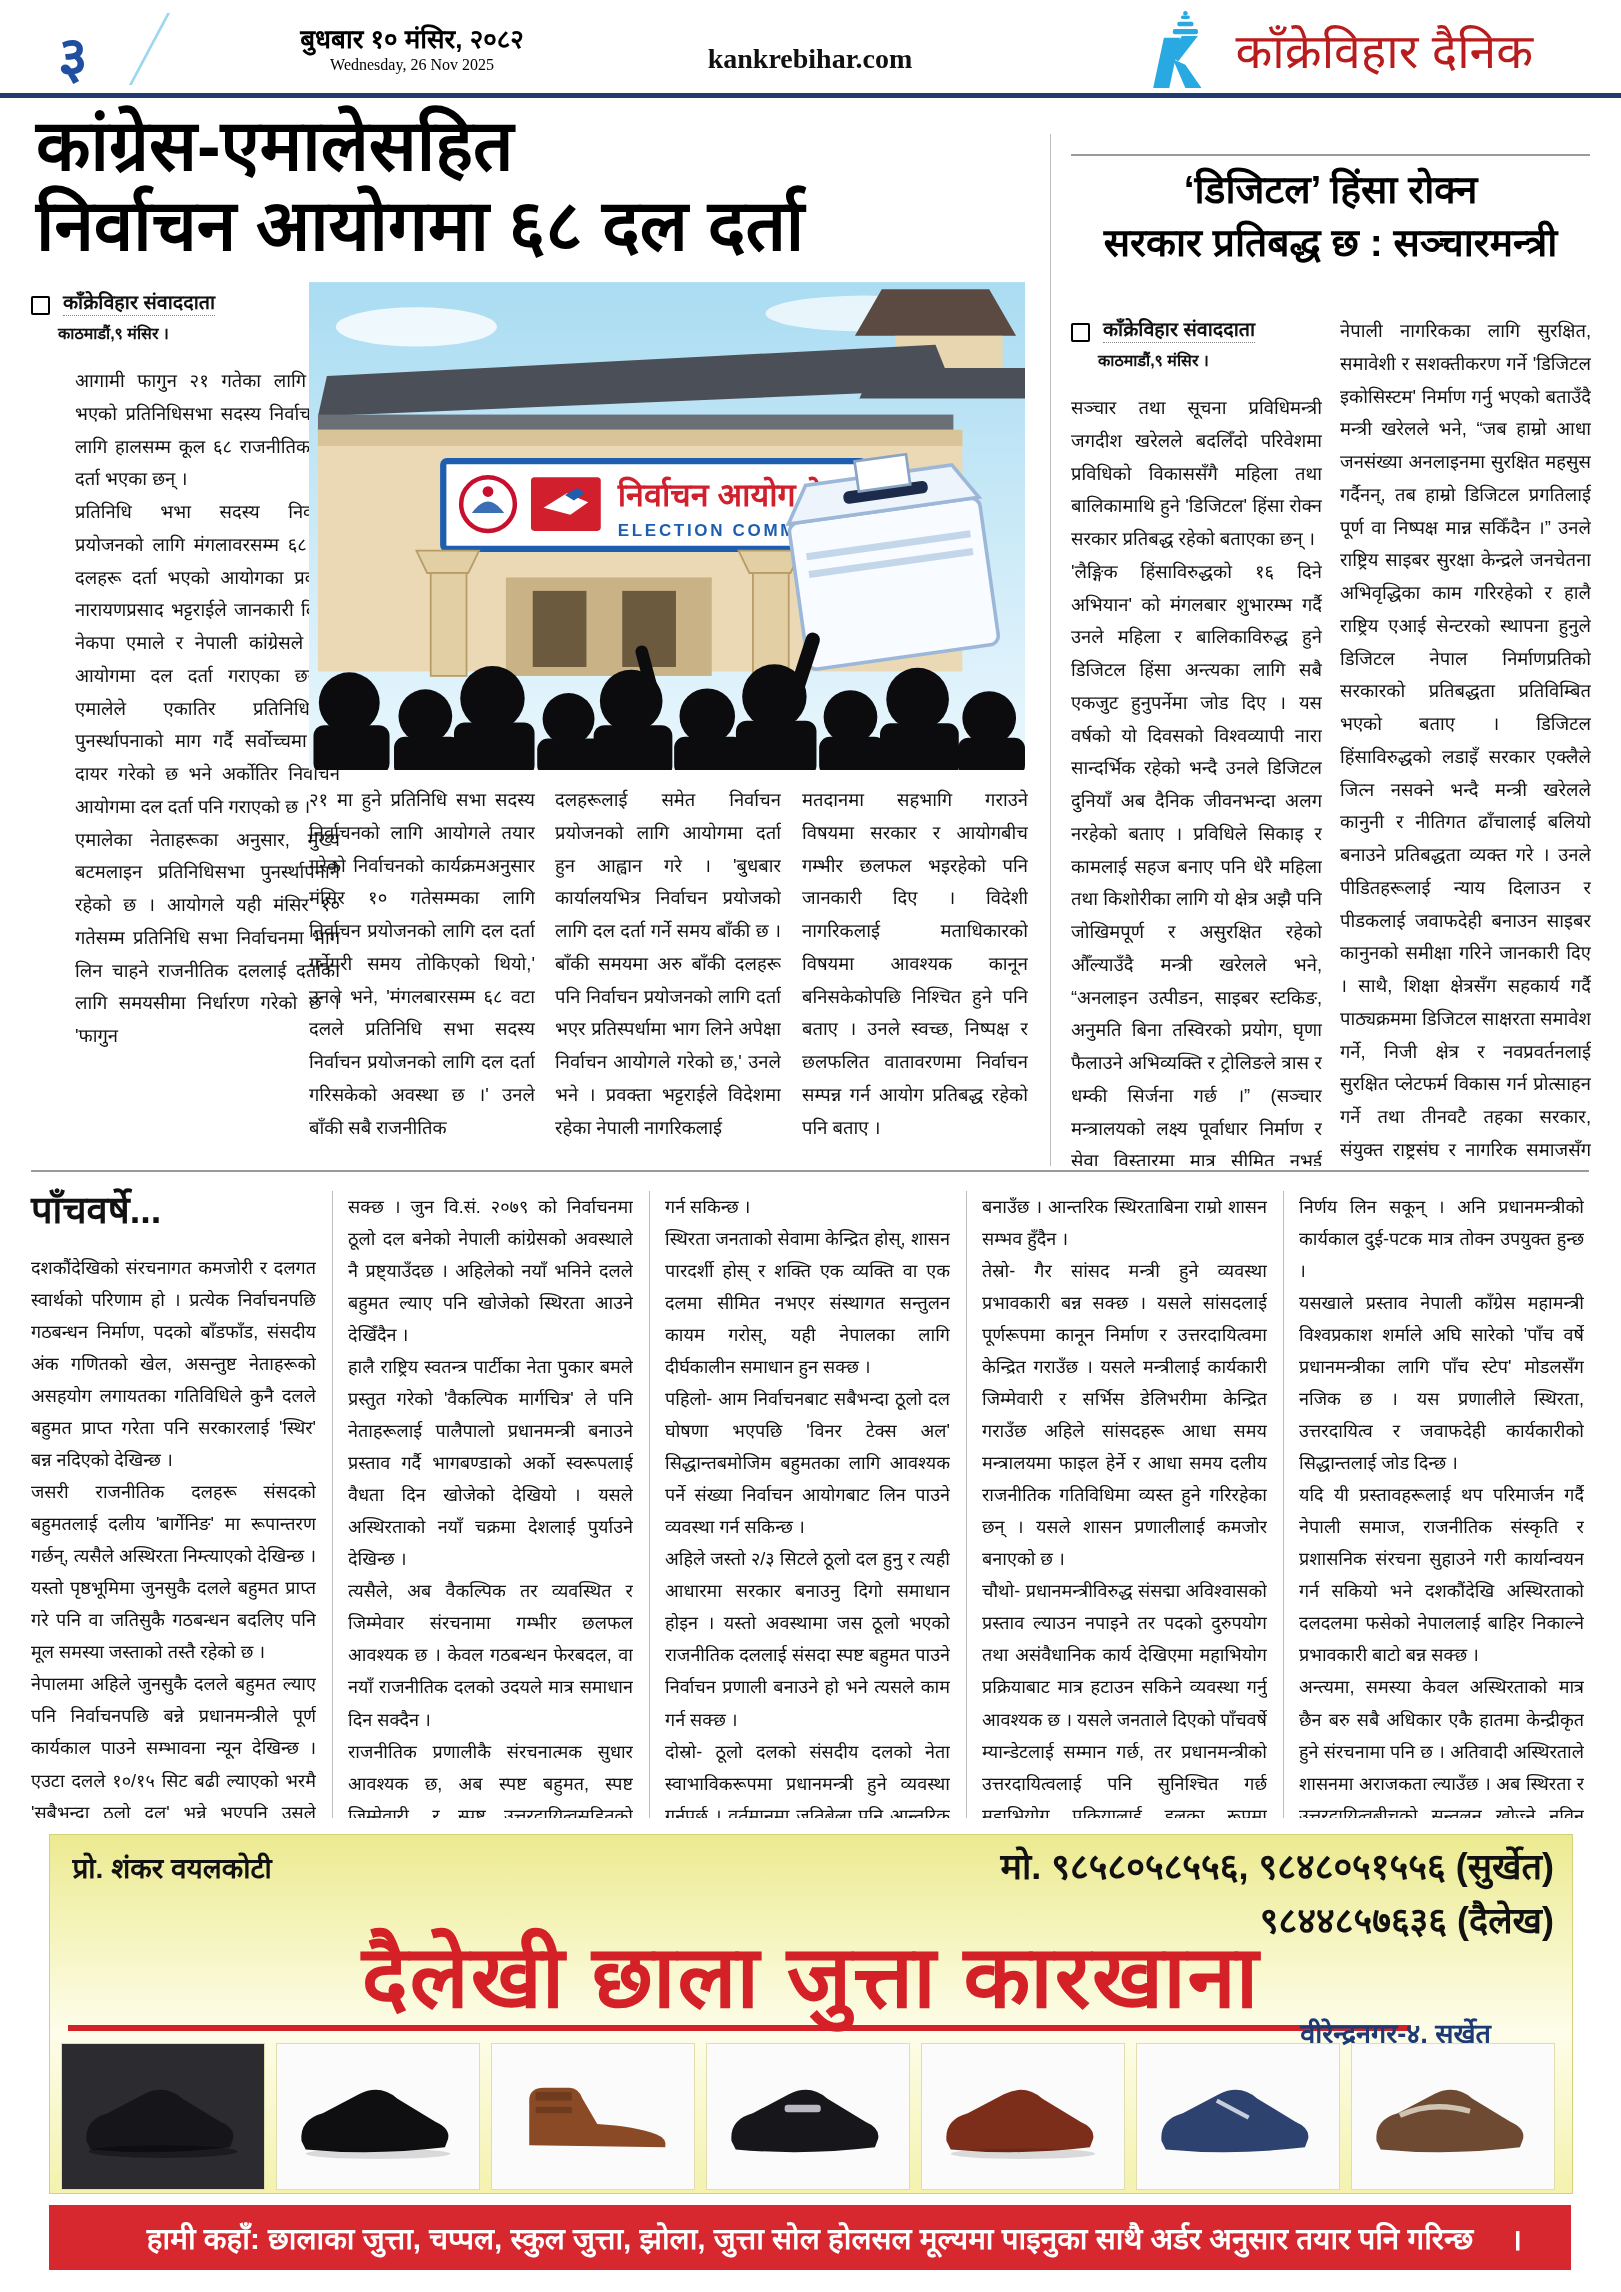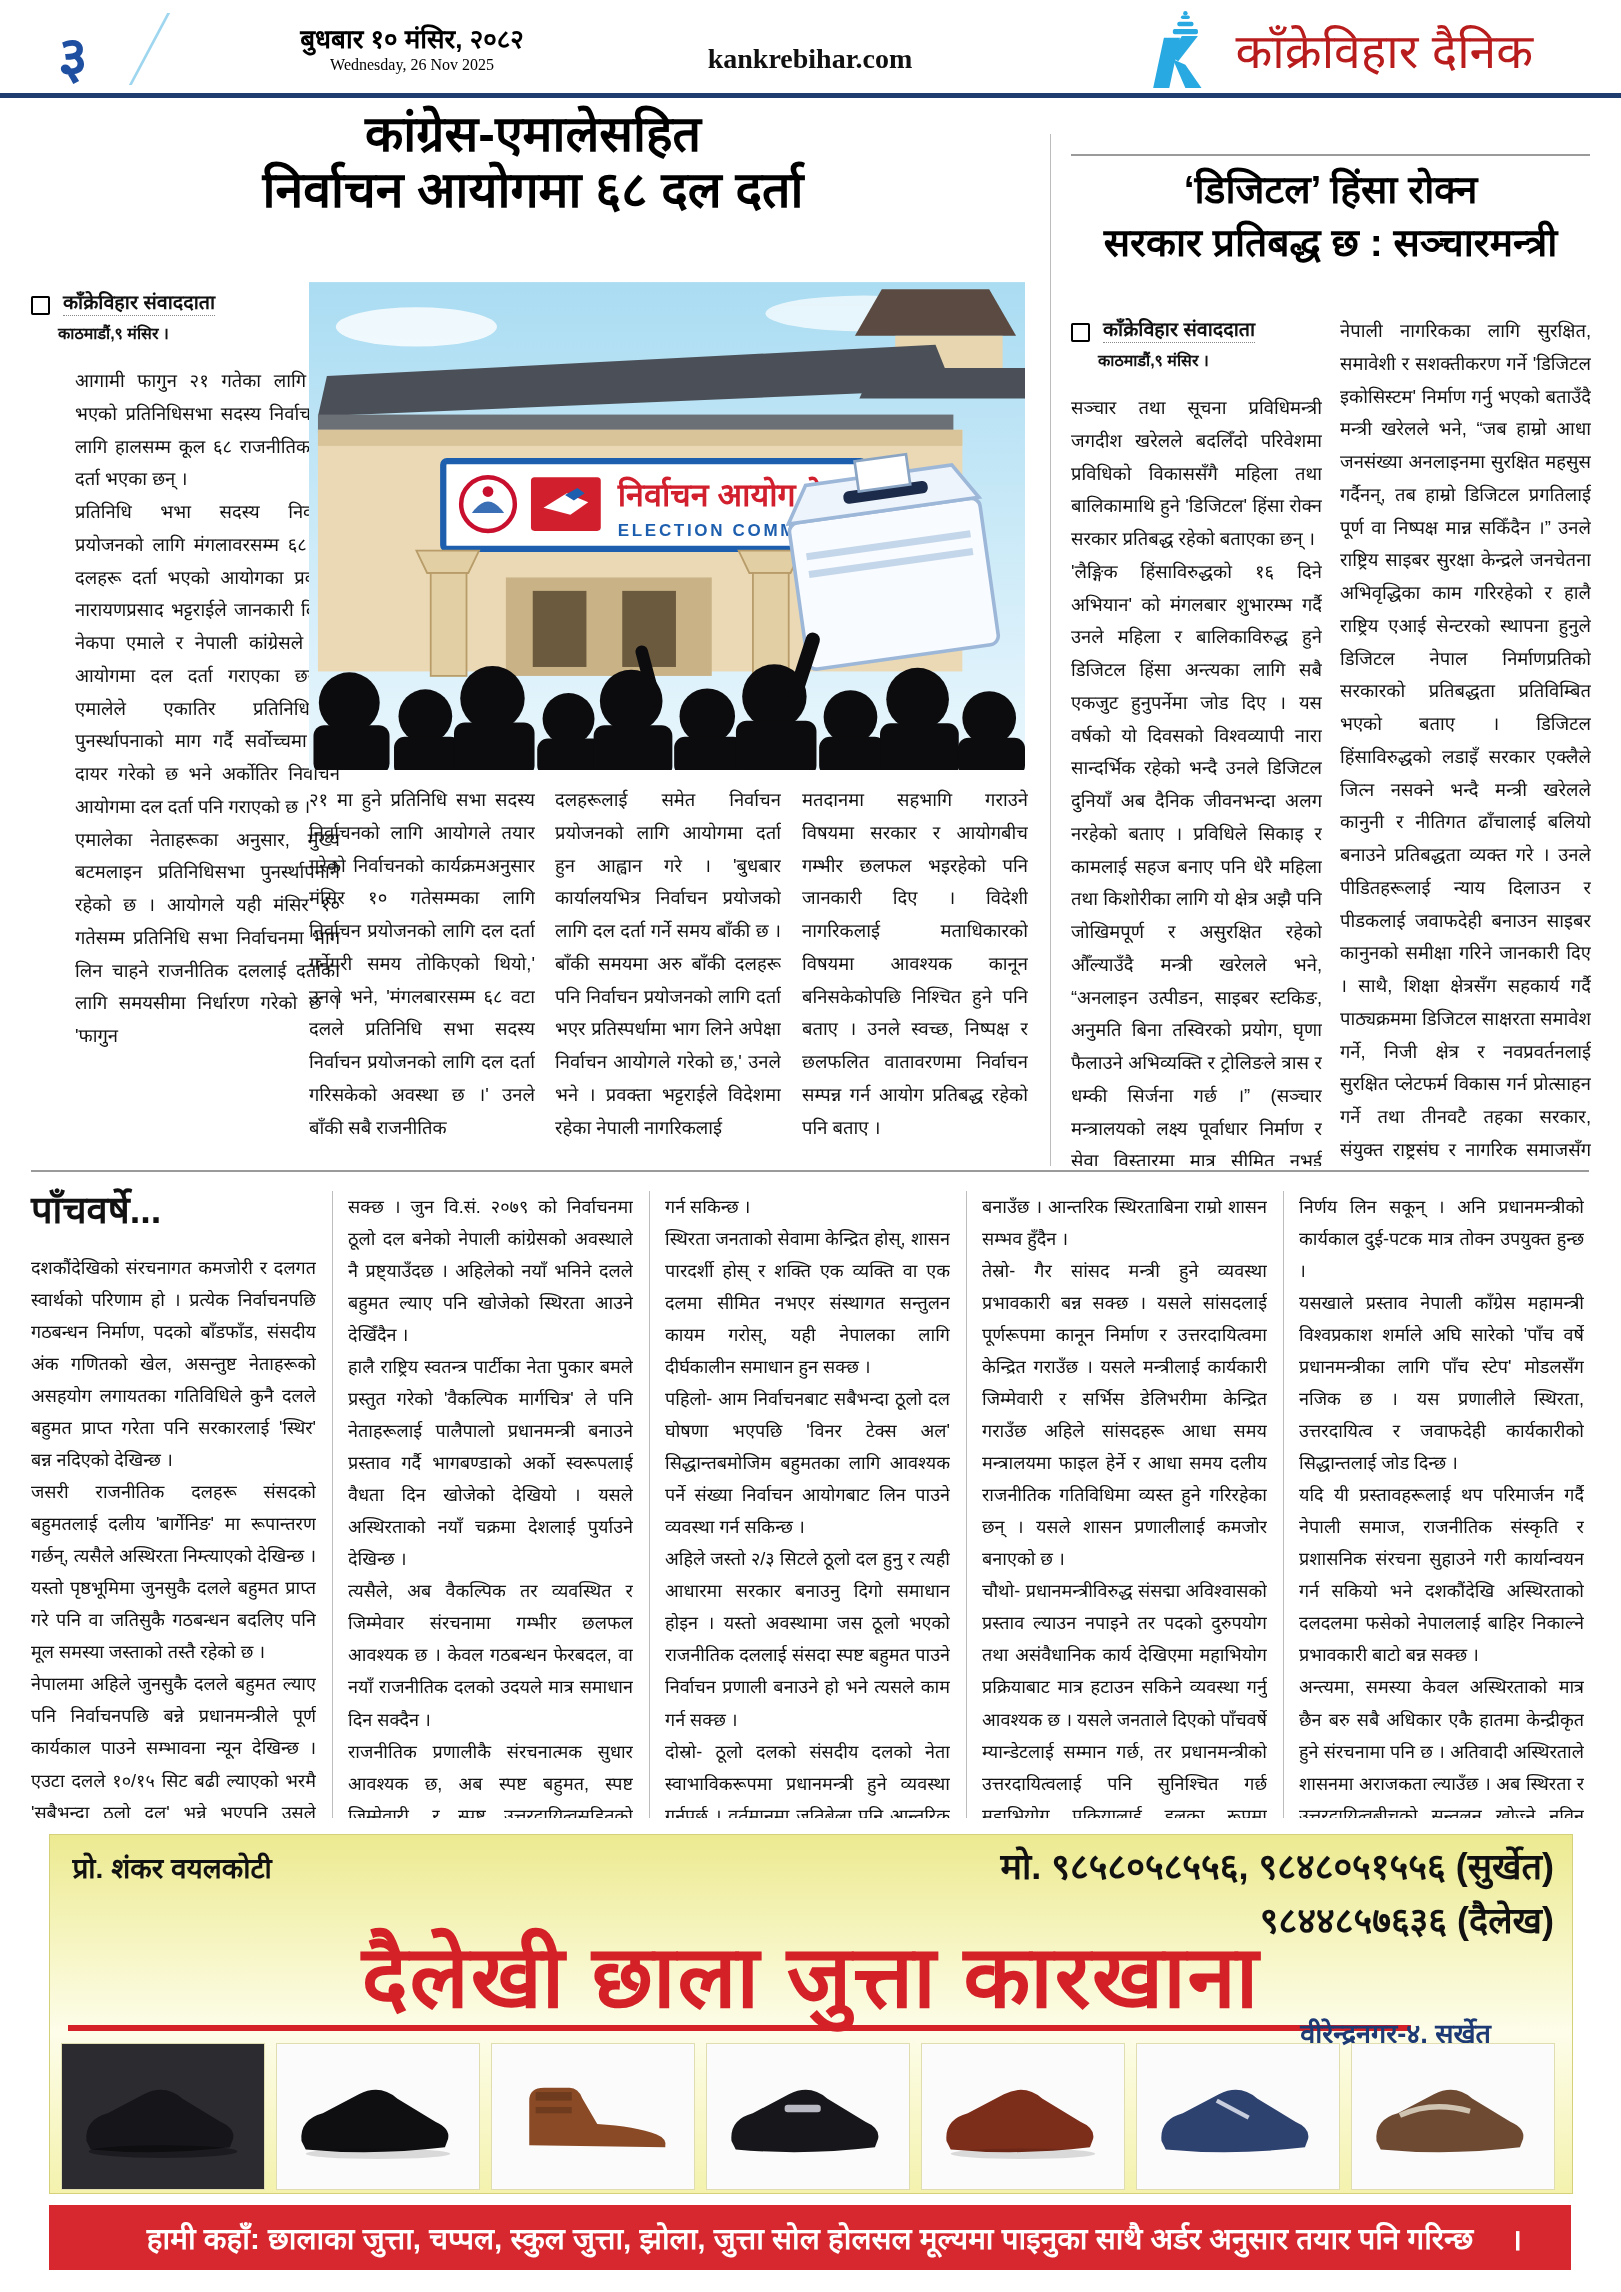--- a/index.html
+++ b/index.html
@@ -9,22 +9,22 @@
   .txt{text-align:justify;white-space:pre-line;overflow:hidden;line-height:1.78;}
   
   .pageno{font-size:57px;font-weight:800;color:#1f4fa0;}
   .pageno-slash{width:2.7px;height:72px;background:#9fd6ef;transform:skewX(-28deg);}
   .hdr-np{font-size:26px;font-weight:600;color:#000;}
   .hdr-en{font-family:"Liberation Serif","DejaVu Serif",serif;font-size:16px;color:#000;}
   .website{font-family:"Liberation Serif","DejaVu Serif",serif;font-size:28px;font-weight:700;}
   .logo-text{font-size:48px;font-weight:400;color:#b91c1c;}
   .hdr-rule{left:0;top:93px;width:1621px;height:5.4px;background:#1e3d6e;}
   
-  .main-headline{left:36px;top:106px;width:994px;text-align:center;font-weight:800;
-                 font-size:50px;line-height:1.12;color:#000;}
+  .main-headline{left:36px;top:106px;width:994px;text-align:left;font-weight:800;
+                 font-size:71px;line-height:1.12;color:#000;}
   .right-headline{left:1071px;top:164px;width:519px;text-align:center;font-weight:800;
                   font-size:39px;line-height:1.35;color:#000;}
   .hairline{background:#9a9a9a;}
   
   .byline-name{font-weight:800;font-size:19.7px;border-bottom:1.8px dotted #888;padding-bottom:1.8px;}
   .byline-sq{display:inline-block;width:15px;height:15px;border:2.7px solid #000;border-radius:1.8px;
              margin-right:9px;vertical-align:middle;}
   .dateline{font-size:16px;font-weight:600;margin-top:7.2px;padding-left:27px;}
   .bodytext{font-size:18.4px;}
   

